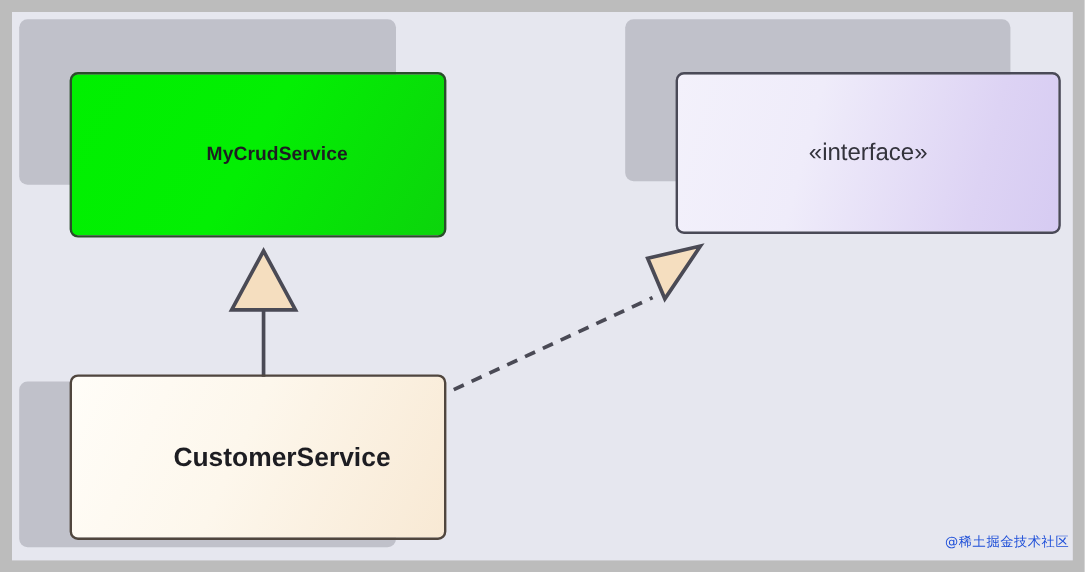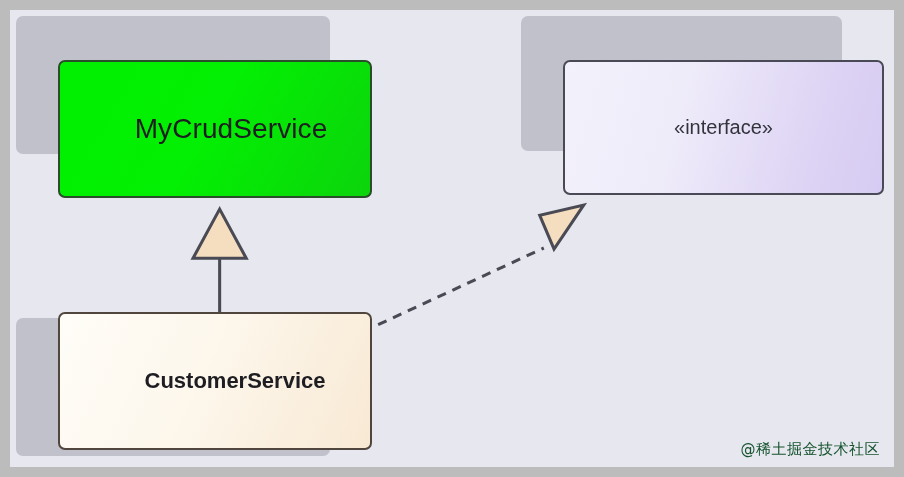--- a/index.html
+++ b/index.html
@@ -60,22 +60,22 @@
     border: 2px solid #2a4d2a;
     background: linear-gradient(120deg, #00f000 0%, #03ef03 48%, #0cd40c 100%);
   }
   #shadow-mycrudservice {
     left: 64px;
     top: 66px;
     width: 314px;
     height: 138px;
   }
   #node-mycrudservice .node-title {
-    font-size: 28px;
-    font-weight: normal;
+    font-size: 16px;
+    font-weight: bold;
     color: #1d1d22;
     letter-spacing: 0.1px;
     margin-left: 32px;
   }
 
   
   #node-icustomerservice {
     left: 563px;
     top: 60px;
     width: 321px;
@@ -119,24 +119,24 @@
     height: 138px;
   }
   #node-customerservice .node-title {
     font-size: 22px;
     font-weight: bold;
     color: #1d1d22;
   }
 
   #watermark {
     position: absolute;
-    right: 14px;
+    right: 3px;
     bottom: 8px;
-    font-size: 15px;
-    color: #14532d;
+    font-size: 11px;
+    color: #1d4ed8;
     letter-spacing: 0.5px;
     white-space: nowrap;
     font-family: "DejaVu Sans", sans-serif;
   }
 </style>
 </head>
 <body>
 
 <div id="canvas">
 

